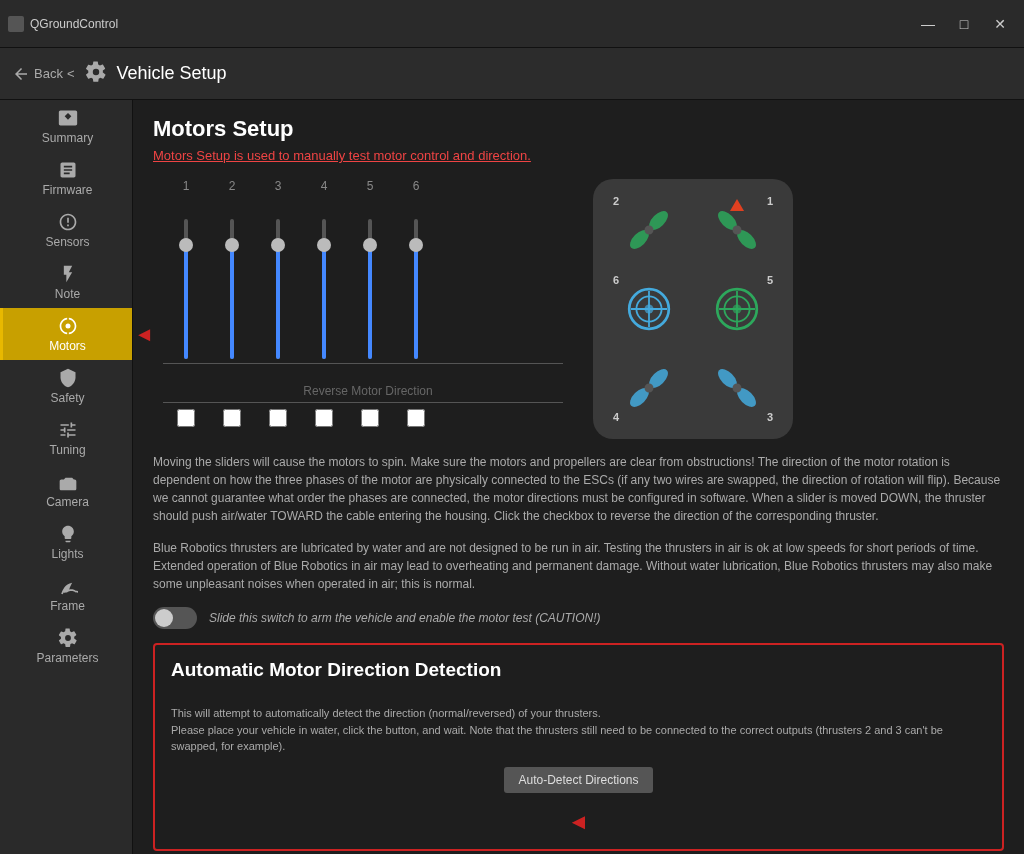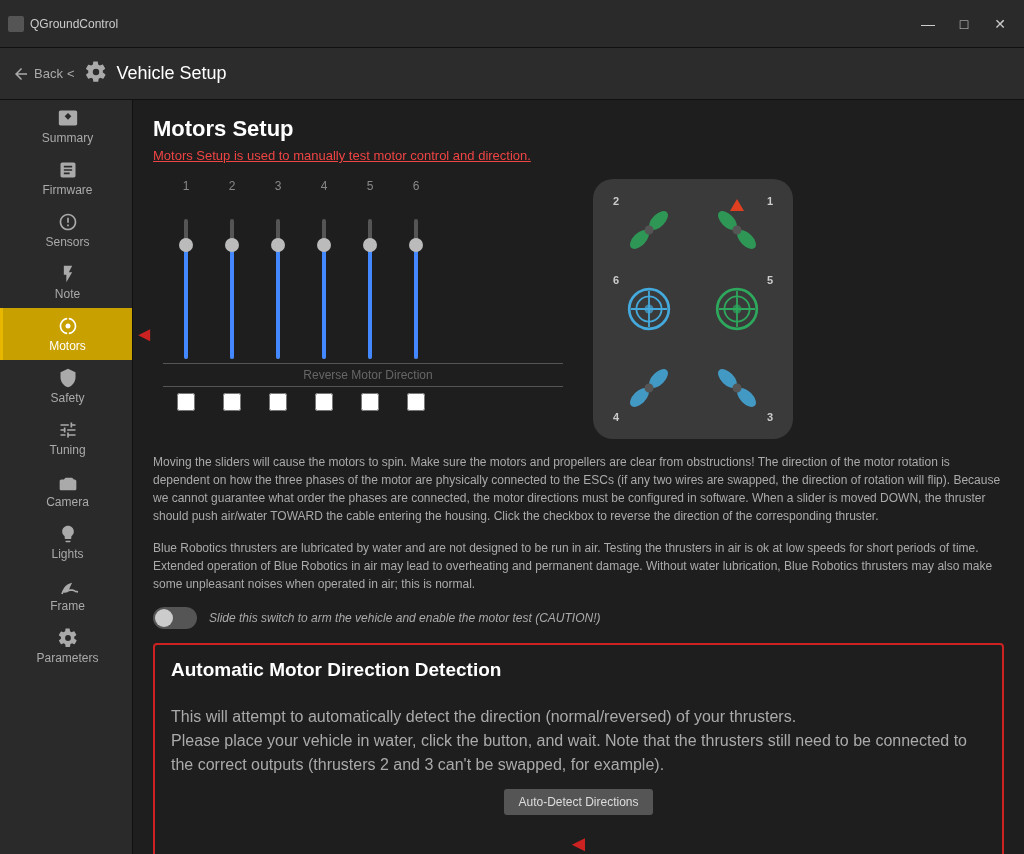--- a/index.html
+++ b/index.html
@@ -195,21 +195,21 @@
       height: 14px;
       background: #bbb;
       border-radius: 50%;
       left: -5px;
     }
 
     .reverse-direction-label {
       text-align: center;
       color: #666;
       font-size: 12px;
-      margin-top: 4px;
+      margin-top: 20px;
       margin-left: 10px;
     }
     .reverse-line {
       height: 1px;
       background: #555;
       margin: 4px 10px;
     }
 
     .checkboxes-row {
       display: flex;
@@ -306,21 +306,21 @@
       padding: 14px 16px;
       margin-top: 10px;
     }
     .auto-detect-title {
       font-size: 19px;
       color: #fff;
       font-weight: bold;
       margin-bottom: 24px;
     }
     .auto-detect-text {
-      font-size: 16px;
+      font-size: 11px;
       color: #aaa;
       line-height: 1.5;
       margin-bottom: 12px;
     }
     .auto-detect-btn-row {
       display: flex;
       align-items: center;
       gap: 16px;
       flex-direction: column;
     }

